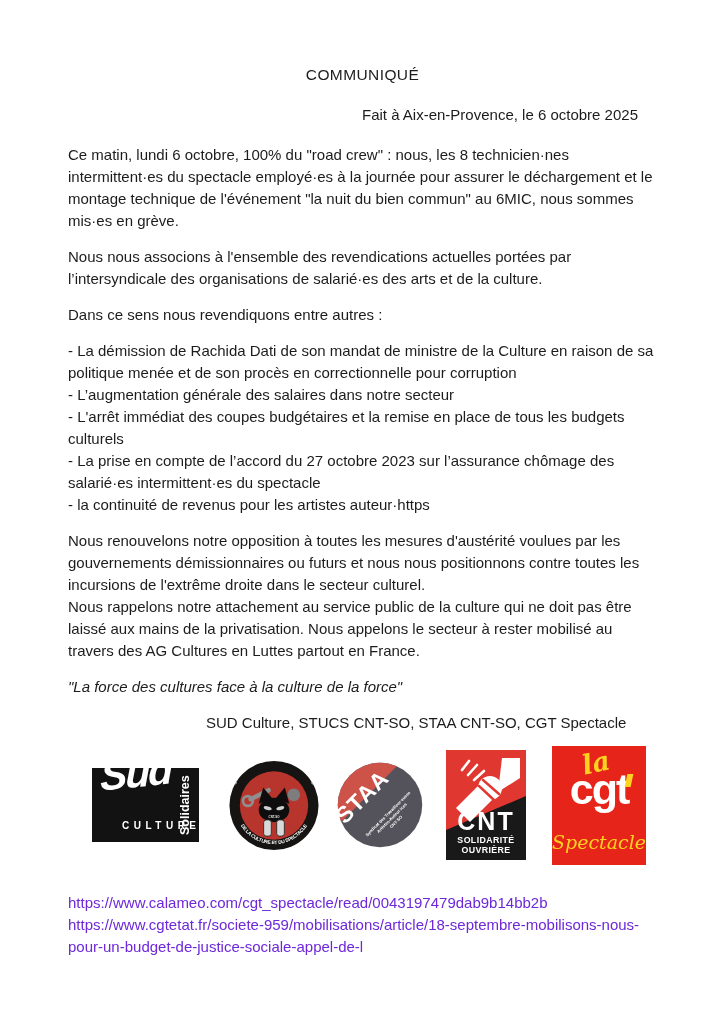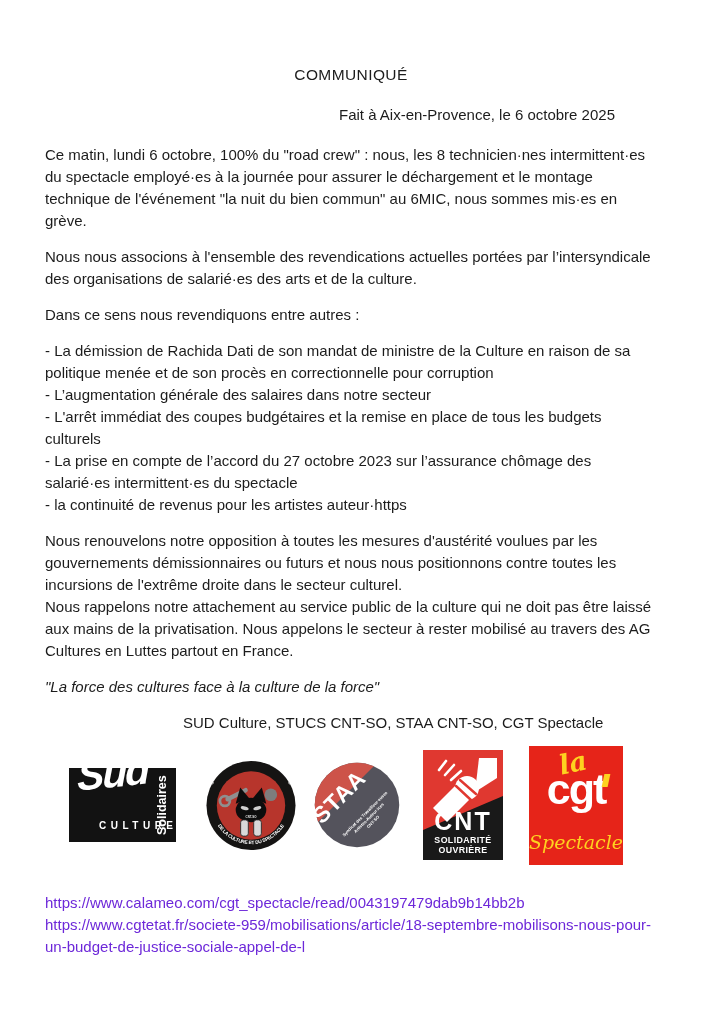--- a/index.html
+++ b/index.html
@@ -1,20 +1,20 @@
 <!DOCTYPE html>
 <html><head>
 <meta charset="utf-8">
 <style>
   html,body{margin:0;padding:0;background:#ffffff;}
   .page{
     position:relative;width:725px;height:1024px;background:#ffffff;overflow:hidden;
     font-family:"Liberation Sans",sans-serif;color:#1c1c1c;
   }
-  .content{padding:64px 68px 0 45px;font-size:15px;line-height:22px;}
+  .content{padding:64px 68px 0 68px;font-size:15px;line-height:22px;}
   .title{text-align:center;margin:0 0 18px 0;font-size:15.5px;font-weight:400;letter-spacing:.4px;}
   .dateline{margin:5px 0 18px 294px;}
   .para{margin:0 0 14px 0;}
   .para div{margin:0;}
   .demands{margin:0 0 14px 0;}
   .demands div{margin:0;}
   .quote{font-style:italic;margin:0 0 14px 0;}
   .signatories{margin:0 0 0 138px;}
   .logos{display:flex;align-items:center;height:122px;margin:10px 0 0 24px;}
   .logos svg{display:block;}

